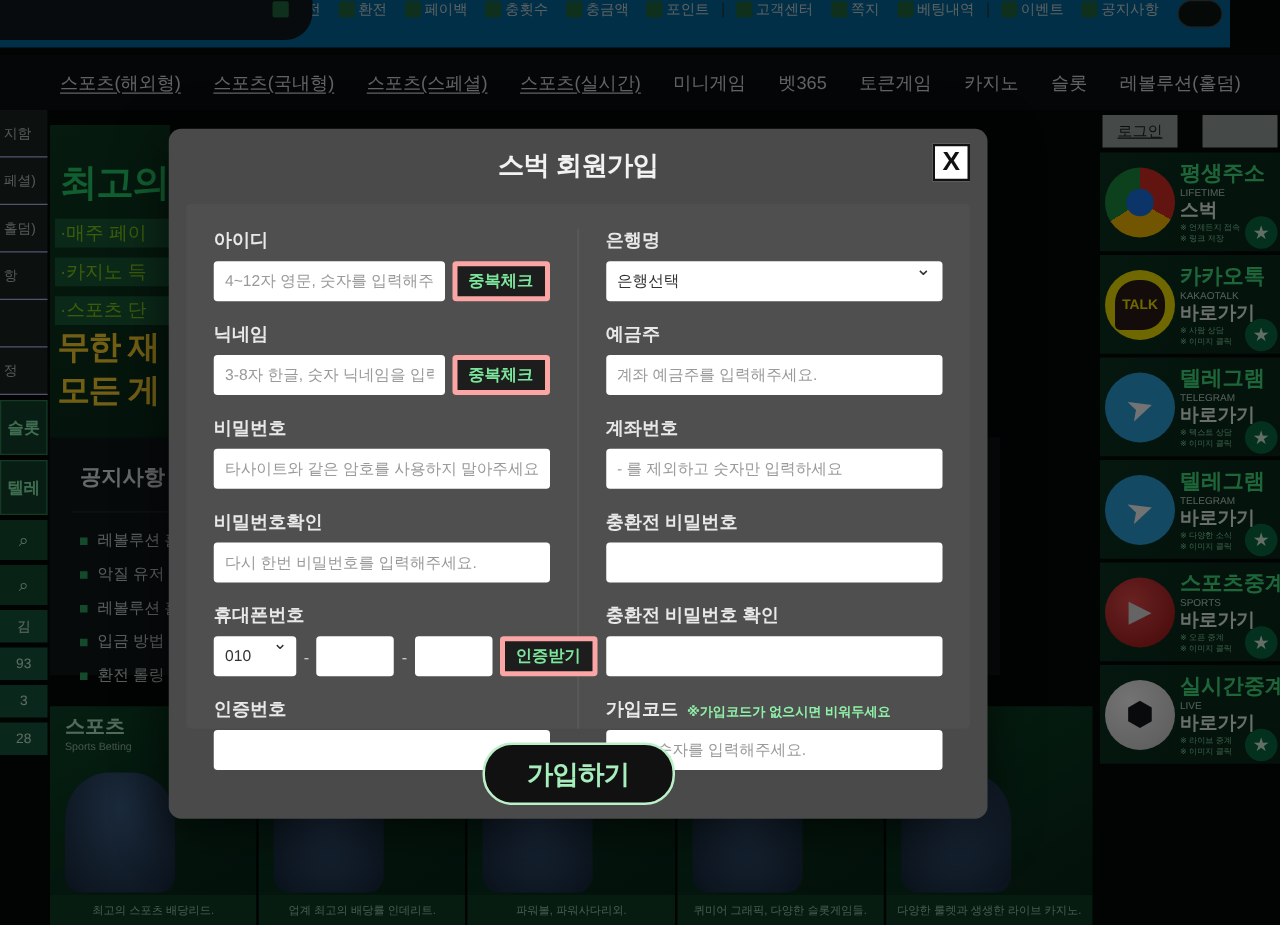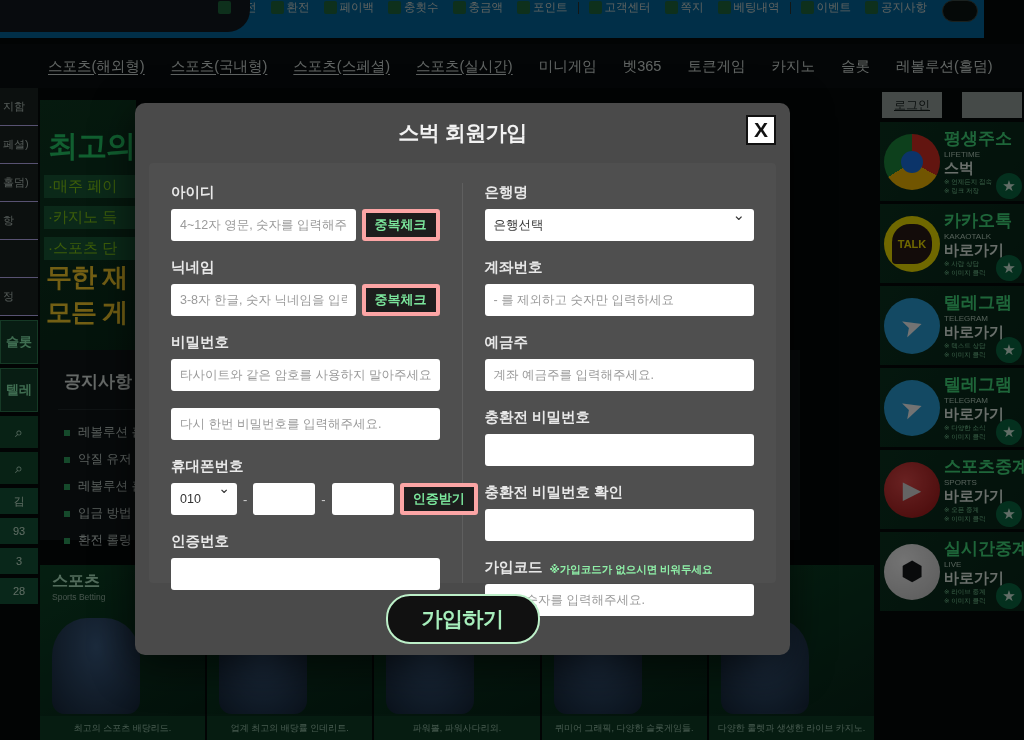--- a/index.html
+++ b/index.html
@@ -508,20 +508,23 @@
             </div>
             <div class="field">
               <div class="flabel">
                 <span>비밀번호</span>
               </div>
               <div class="frow">
                 <input type="text" class="inp" placeholder="타사이트와 같은 암호를 사용하지 말아주세요" style="">
               </div>
             </div>
             <div class="field">
+              <div class="flabel">
+                <span>비밀번호확인</span>
+              </div>
               <div class="frow">
                 <input type="text" class="inp" placeholder="다시 한번 비밀번호를 입력해주세요." style="">
               </div>
             </div>
           </div>
 
         <div class="field">
           <div class="flabel">휴대폰번호</div>
           <div class="frow">
             <div class="phone-sel-wrap">
@@ -550,32 +553,32 @@
                 <span>은행명</span>
               </div>
               <div class="frow">
                 <div class="selwrap">
                   <select class="inp"><option>은행선택</option></select>
                 </div>
               </div>
             </div>
             <div class="field">
               <div class="flabel">
+                <span>예금주</span>
+              </div>
+              <div class="frow">
+                <input type="text" class="inp" placeholder="계좌 예금주를 입력해주세요." style="">
+              </div>
+            </div>
+            <div class="field">
+              <div class="flabel">
                 <span>계좌번호</span>
               </div>
               <div class="frow">
                 <input type="text" class="inp" placeholder="- 를 제외하고 숫자만 입력하세요" style="">
-              </div>
-            </div>
-            <div class="field">
-              <div class="flabel">
-                <span>예금주</span>
-              </div>
-              <div class="frow">
-                <input type="text" class="inp" placeholder="계좌 예금주를 입력해주세요." style="">
               </div>
             </div>
             <div class="field">
               <div class="flabel">
                 <span>충환전 비밀번호</span>
               </div>
               <div class="frow">
                 <input type="text" class="inp" style="">
               </div>
             </div>

